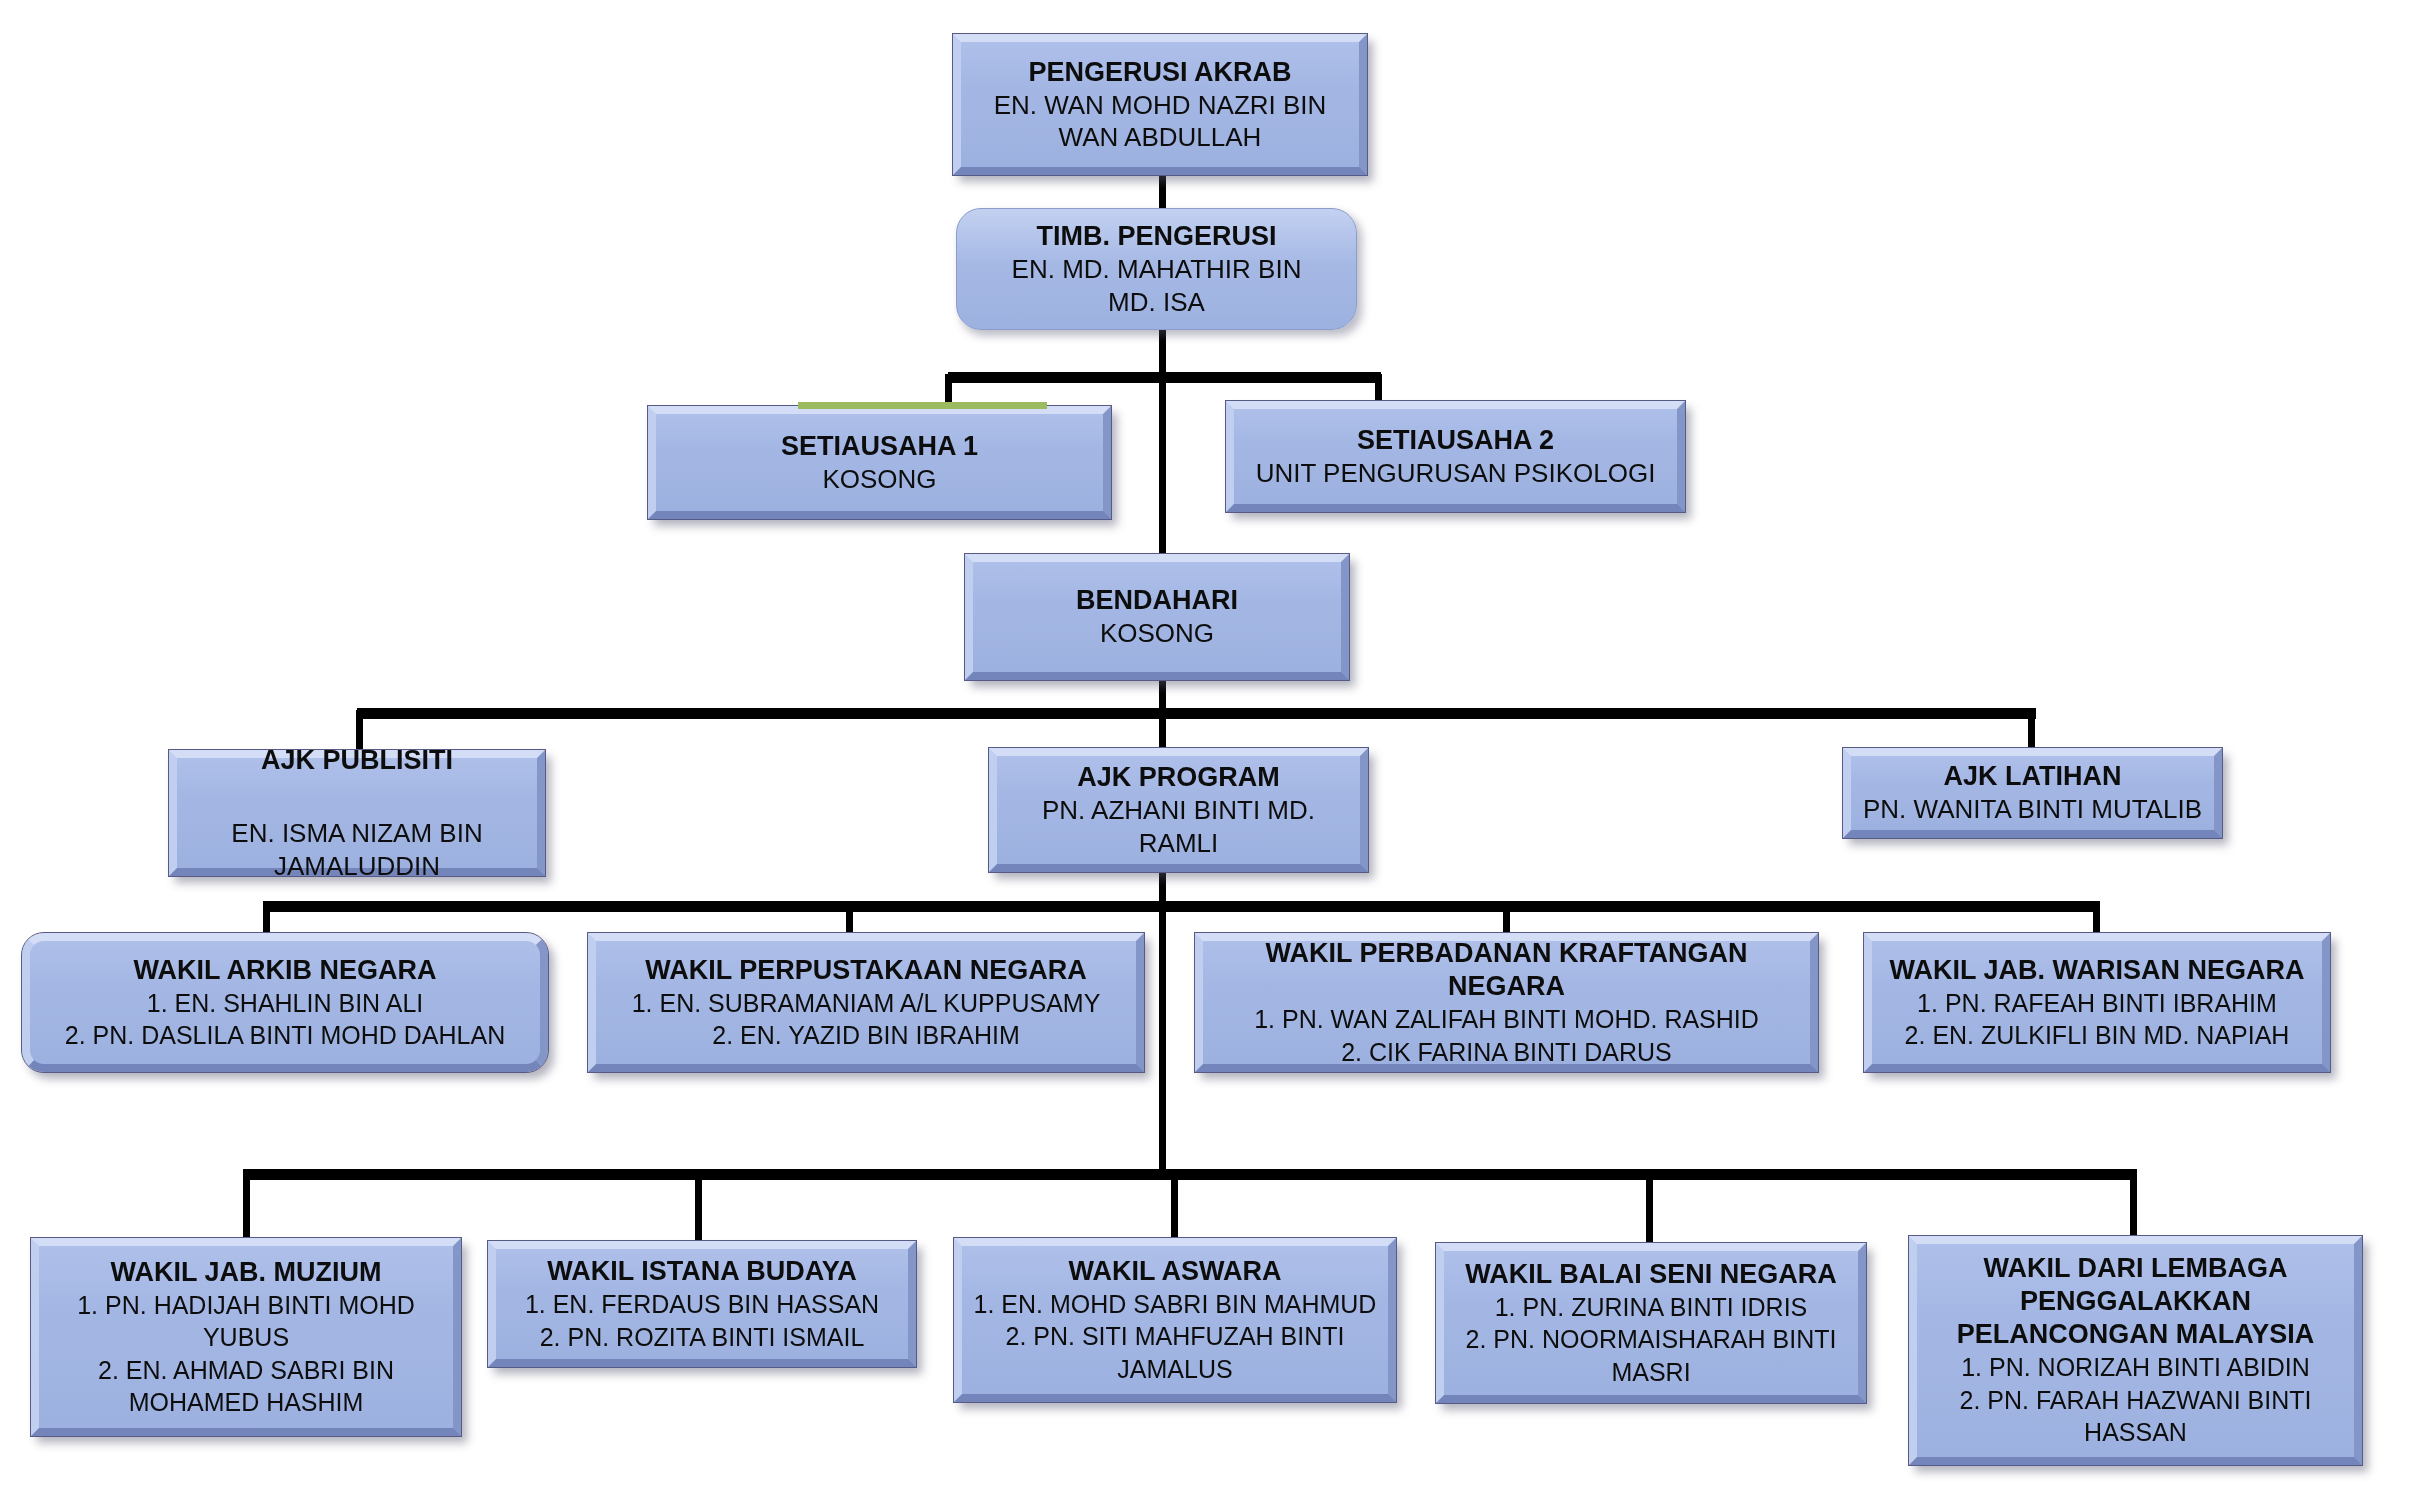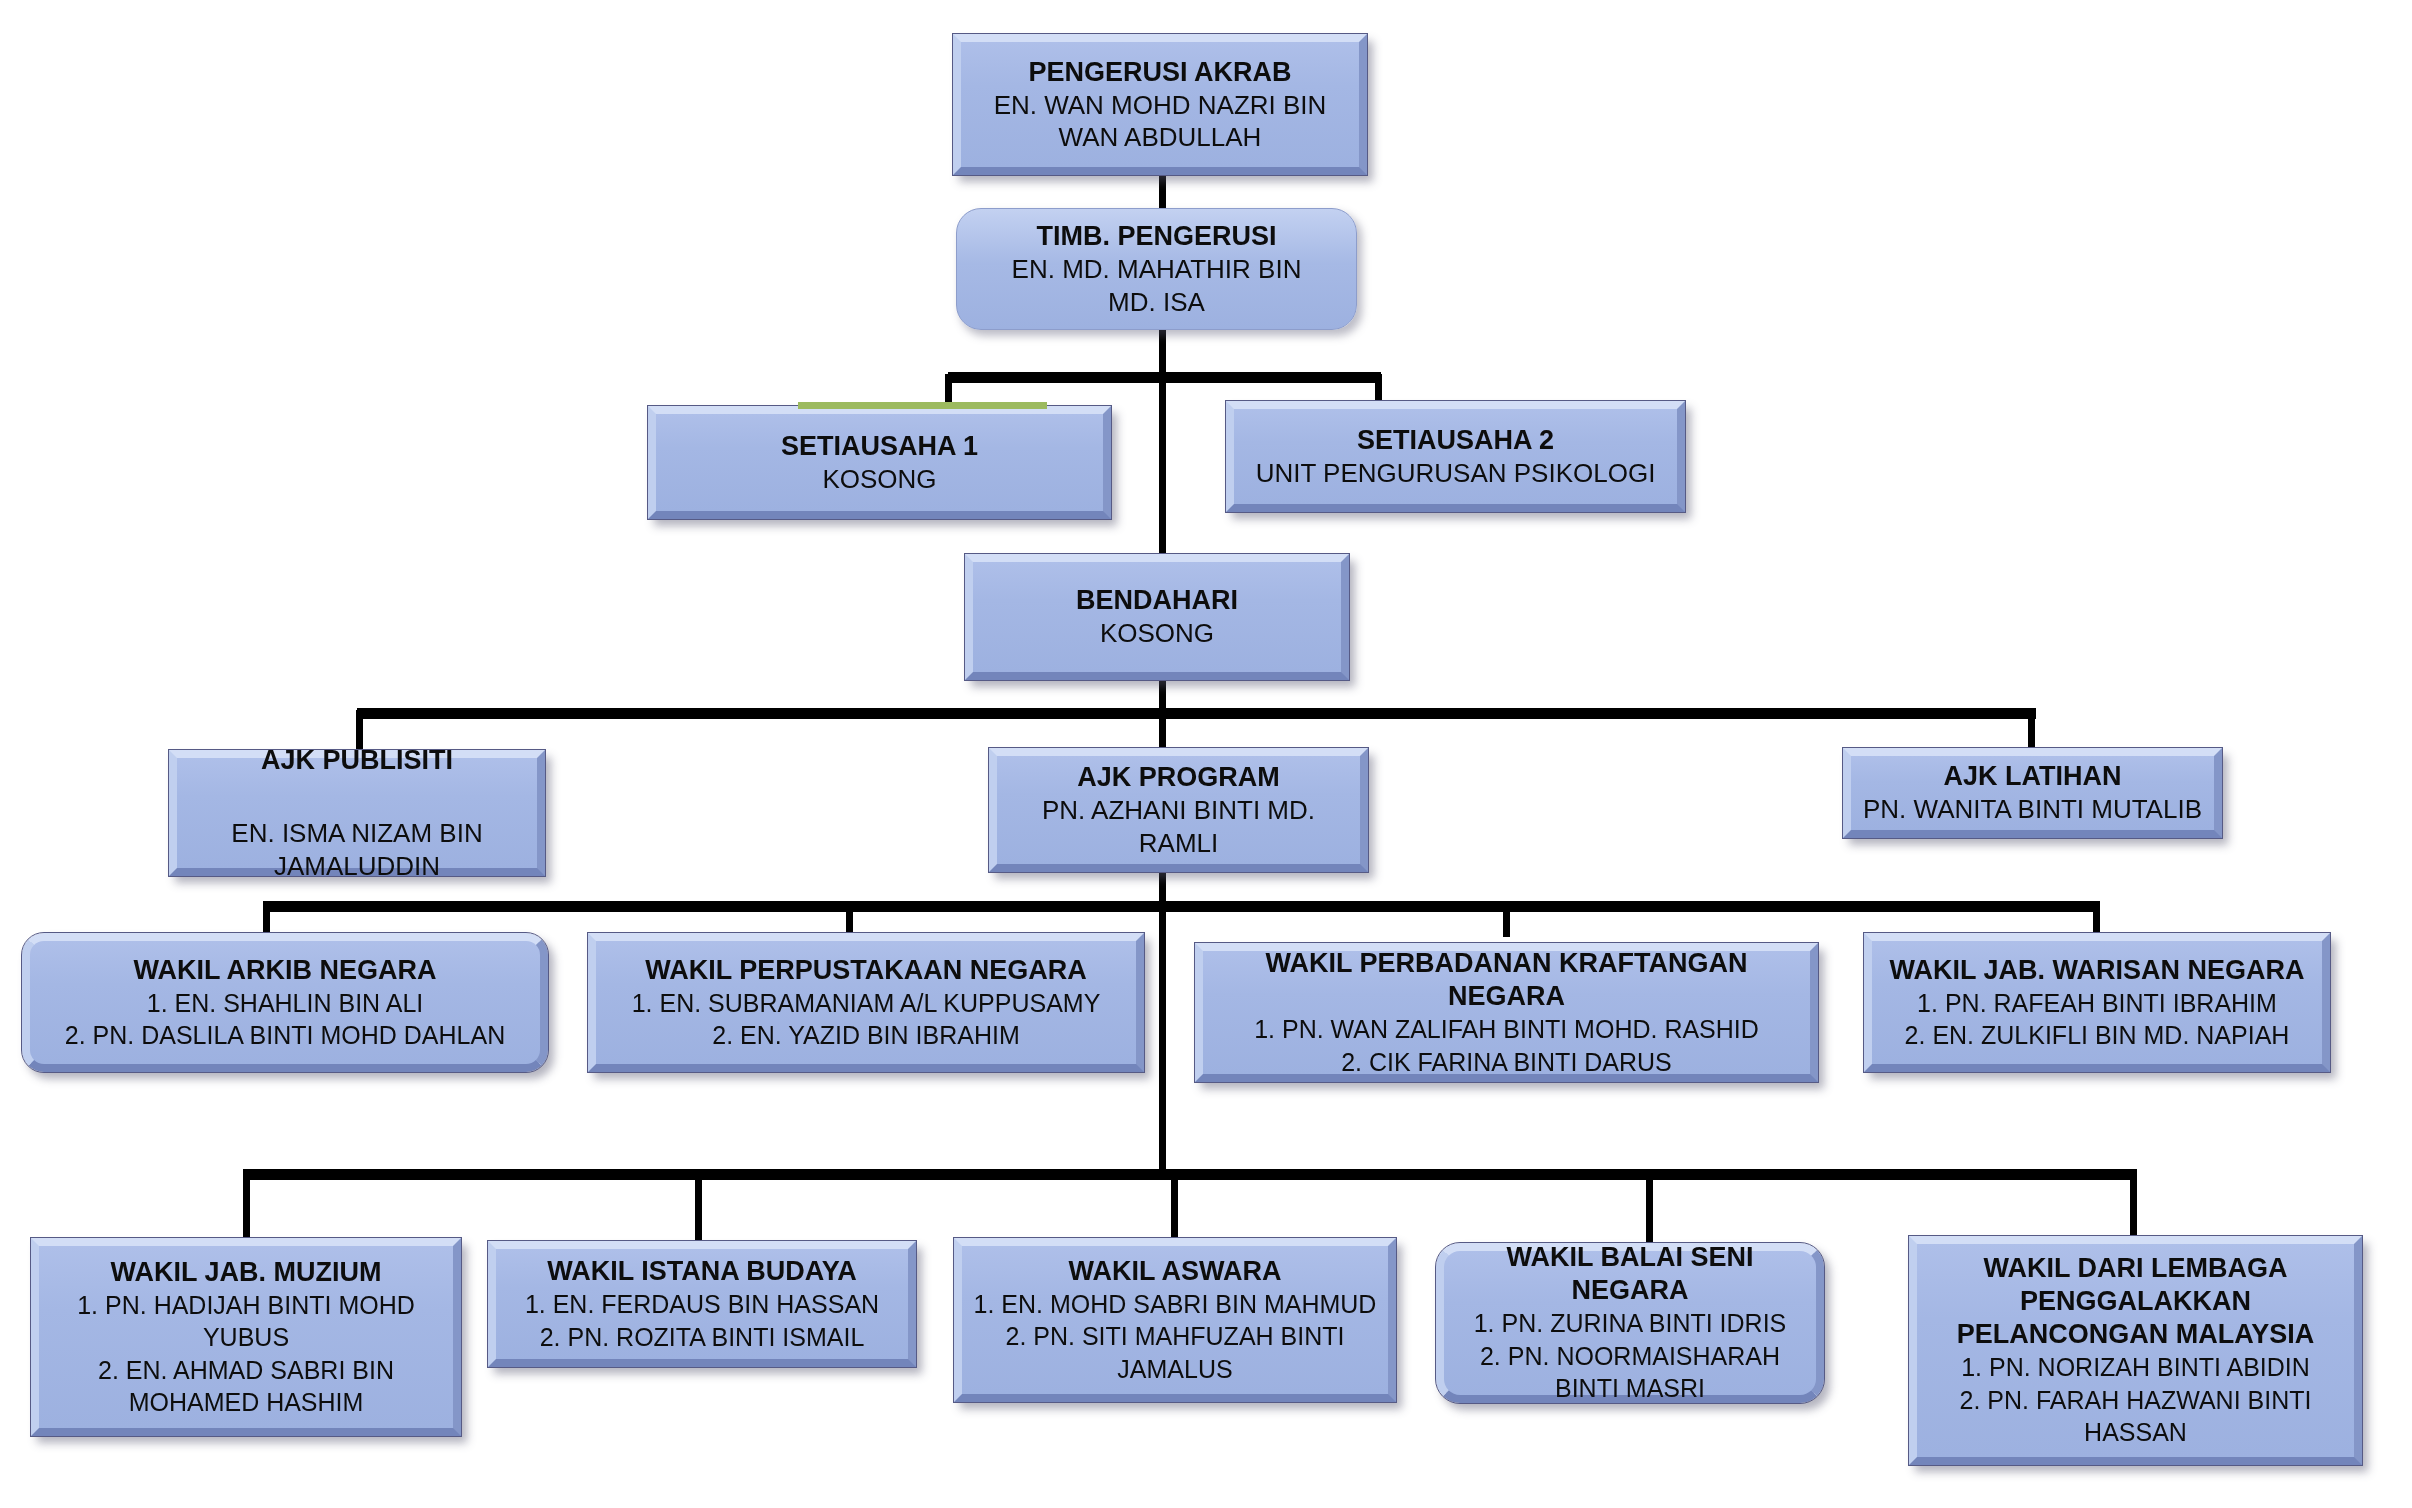--- a/index.html
+++ b/index.html
@@ -108,21 +108,21 @@
   <div class="box" style="left:22px;top:933px;width:526px;height:139px;border-radius:22px;">
     <div class="title">WAKIL ARKIB NEGARA</div>
     <div class="member">1. EN. SHAHLIN BIN ALI</div>
     <div class="member">2. PN. DASLILA BINTI MOHD DAHLAN</div>
   </div>
   <div class="box" style="left:588px;top:933px;width:556px;height:139px;">
     <div class="title">WAKIL PERPUSTAKAAN NEGARA</div>
     <div class="member">1. EN. SUBRAMANIAM A/L KUPPUSAMY</div>
     <div class="member">2. EN. YAZID BIN IBRAHIM</div>
   </div>
-  <div class="box" style="left:1195px;top:933px;width:623px;height:139px;margin-top:10px;">
+  <div class="box" style="left:1195px;top:933px;width:623px;height:139px;">
     <div class="title">WAKIL PERBADANAN KRAFTANGAN NEGARA</div>
     <div class="member">1. PN. WAN ZALIFAH BINTI MOHD. RASHID</div>
     <div class="member">2. CIK FARINA BINTI DARUS</div>
   </div>
   <div class="box" style="left:1864px;top:933px;width:466px;height:139px;">
     <div class="title">WAKIL JAB. WARISAN NEGARA</div>
     <div class="member">1. PN. RAFEAH BINTI IBRAHIM</div>
     <div class="member">2. EN. ZULKIFLI BIN MD. NAPIAH</div>
   </div>
 
@@ -134,21 +134,21 @@
   <div class="box" style="left:488px;top:1241px;width:428px;height:126px;">
     <div class="title">WAKIL ISTANA BUDAYA</div>
     <div class="member">1. EN. FERDAUS BIN HASSAN</div>
     <div class="member">2. PN. ROZITA BINTI ISMAIL</div>
   </div>
   <div class="box" style="left:954px;top:1238px;width:442px;height:164px;">
     <div class="title">WAKIL ASWARA</div>
     <div class="member">1. EN. MOHD SABRI BIN MAHMUD</div>
     <div class="member">2. PN. SITI MAHFUZAH BINTI JAMALUS</div>
   </div>
-  <div class="box" style="left:1436px;top:1243px;width:388px;height:160px;border-radius:24px;">
+  <div class="box" style="left:1436px;top:1243px;width:430px;height:160px;">
     <div class="title">WAKIL BALAI SENI NEGARA</div>
     <div class="member">1. PN. ZURINA BINTI IDRIS</div>
     <div class="member">2. PN. NOORMAISHARAH BINTI MASRI</div>
   </div>
   <div class="box" style="left:1909px;top:1236px;width:453px;height:229px;">
     <div class="title">WAKIL DARI LEMBAGA PENGGALAKKAN PELANCONGAN MALAYSIA</div>
     <div class="member">1. PN. NORIZAH BINTI ABIDIN</div>
     <div class="member">2. PN. FARAH HAZWANI BINTI HASSAN</div>
   </div>
 

